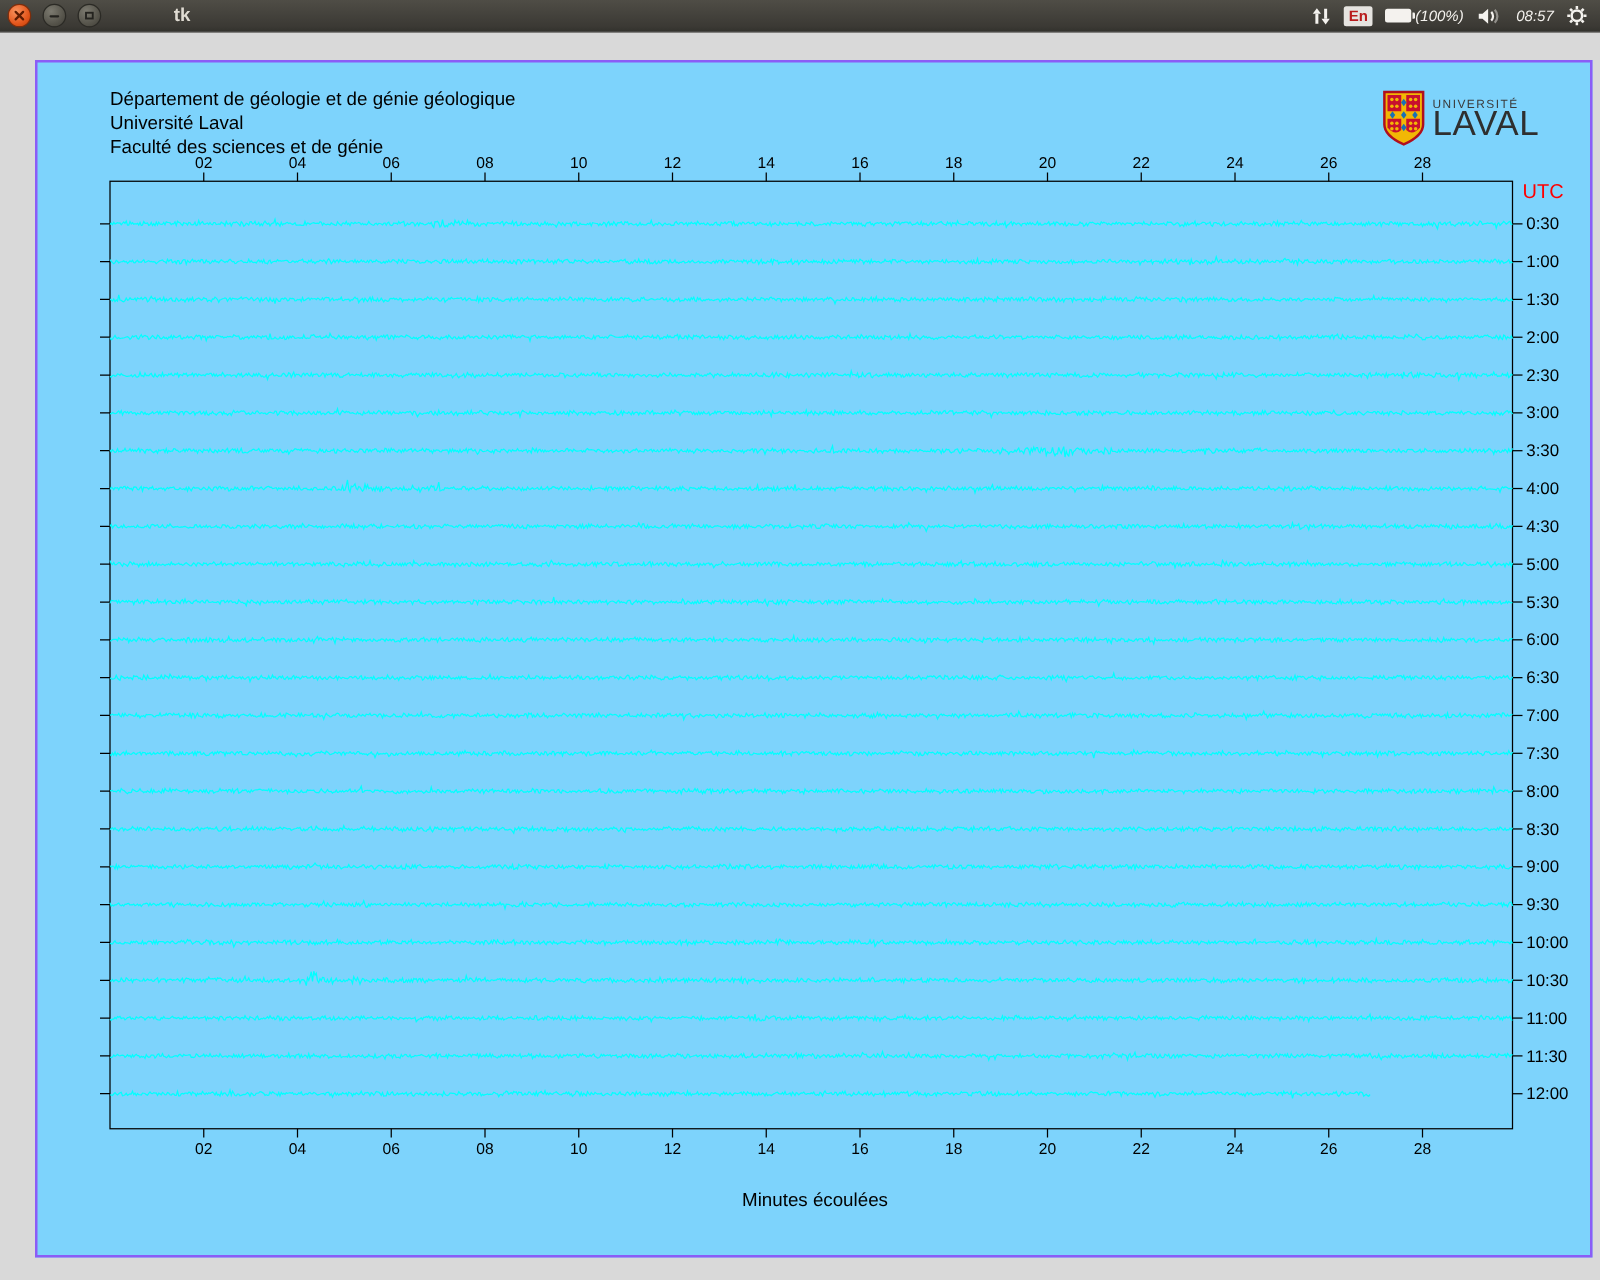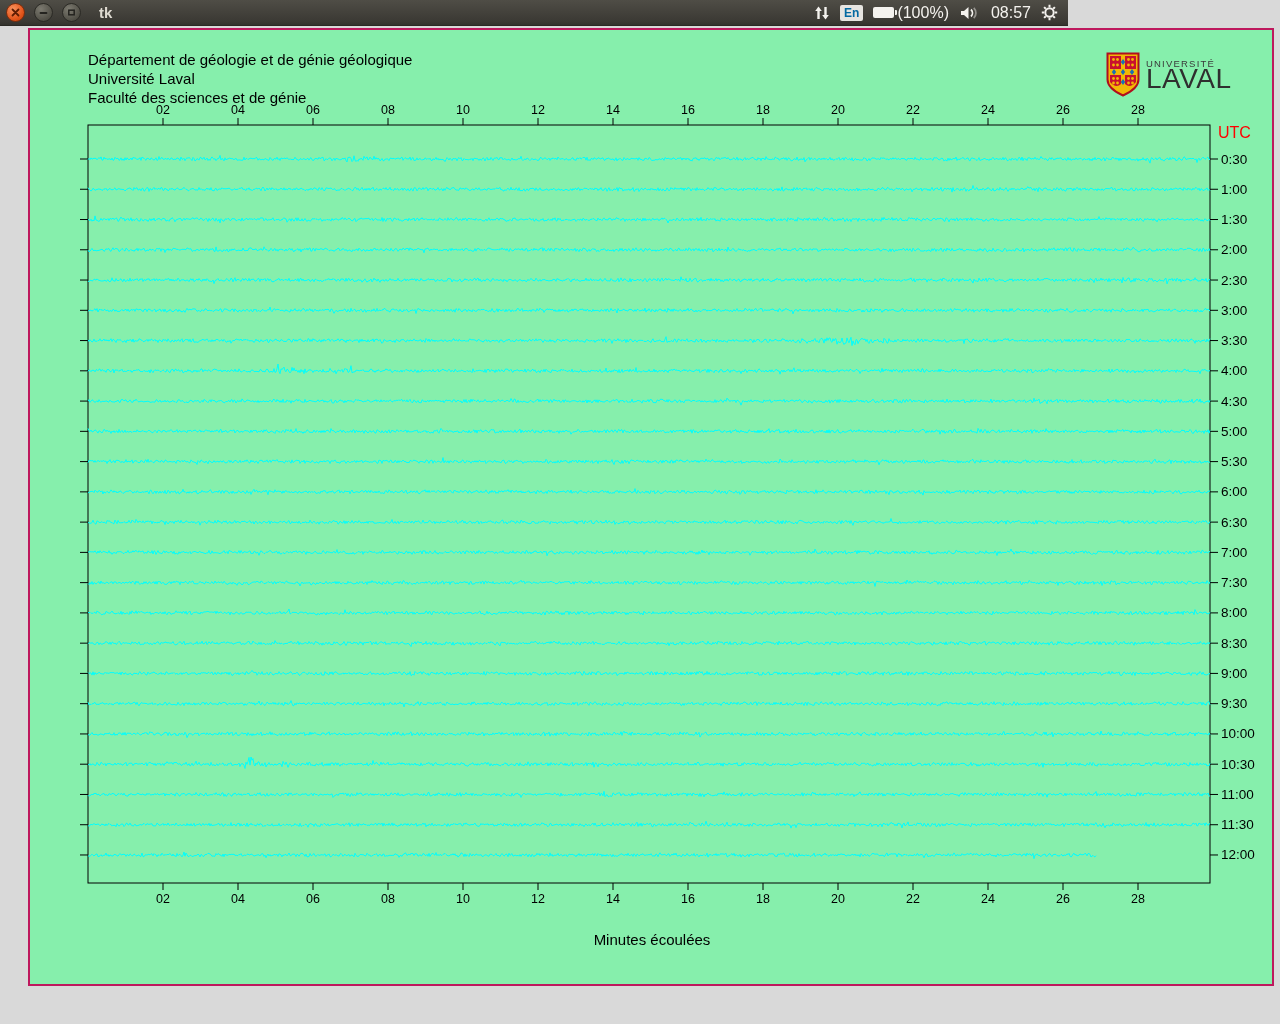--- a/index.html
+++ b/index.html
@@ -1,34 +1,34 @@
 <!DOCTYPE html>
 <html><head>
 <meta charset="utf-8">
 <style>
   html,body{margin:0;padding:0;width:1280px;height:1024px;background:#d9d9d9;overflow:hidden;
     font-family:"Liberation Sans",sans-serif;}
   
-  .panel{position:absolute;left:0;top:0;width:1068px;height:25px;
+  .panel{position:absolute;left:0;top:0;width:1280px;height:25px;
     background:linear-gradient(#4f4d46,#3b3934 85%,#33322d);border-bottom:1px solid #2a2924;
-    display:flex;align-items:center;color:#f4f2ee;}
+    display:flex;align-items:center;color:#f4f2ee;gap:40px;}
   .wbtns{display:flex;gap:9px;margin-left:6px;align-items:center;}
   .wbtn{width:17px;height:17px;border-radius:50%;display:flex;align-items:center;justify-content:center;cursor:pointer;}
   .wbtn.close{background:radial-gradient(circle at 35% 30%,#f9935e,#e4571d 60%,#bf3e06);border:1px solid #7e2d0c;}
   .wbtn.gray{background:radial-gradient(circle at 35% 30%,#7c7a70,#57554c 60%,#403e37);border:1px solid #2b2a25;}
   .win-title{margin-left:18px;font-size:15px;font-weight:bold;color:#dfdbd2;}
   .tray{margin-left:auto;display:flex;align-items:center;gap:10px;margin-right:10px;}
-  .kbd-box{background:#e6e4e0;color:#0369a1;font-size:12px;font-weight:bold;
+  .kbd-box{background:#e6e4e0;color:#b91c1c;font-size:12px;font-weight:bold;
     padding:1px 4px;border-radius:2px;line-height:14px;}
   .battery{position:relative;width:21px;height:11px;background:#f4f2ee;border-radius:2px;display:inline-block;}
   .battery::after{content:"";position:absolute;right:-3px;top:3px;width:2px;height:5px;background:#f4f2ee;border-radius:0 1px 1px 0;}
-  .tray-text{font-size:16px;color:#f4f2ee;}
+  .tray-text{font-size:12px;color:#f4f2ee;font-style:italic;}
   
-  .canvas{position:absolute;left:28px;top:28px;width:1242px;height:954px;
-    background:#86efac;border:2px solid #be185d;}
+  .canvas{position:absolute;left:28px;top:48px;width:1242px;height:954px;
+    background:#7dd3fc;border:2px solid #8b5cf6;}
   .org{position:absolute;left:58px;top:20px;font-size:15px;line-height:19px;color:#000;}
   .main-title{position:absolute;left:0;top:37px;width:100%;text-align:center;font-size:17.5px;color:#000;}
   
   .logo{position:absolute;left:1076px;top:22px;display:flex;align-items:center;gap:6px;}
   .logo-text .u{font-size:9.5px;letter-spacing:1.2px;color:#3a3a3a;}
   .logo-text .l{font-size:28px;letter-spacing:0.5px;color:#2f2f2f;margin-top:-2px;line-height:24px;}
   svg text{font-family:"Liberation Sans",sans-serif;}
 </style>
 </head>
 <body>

